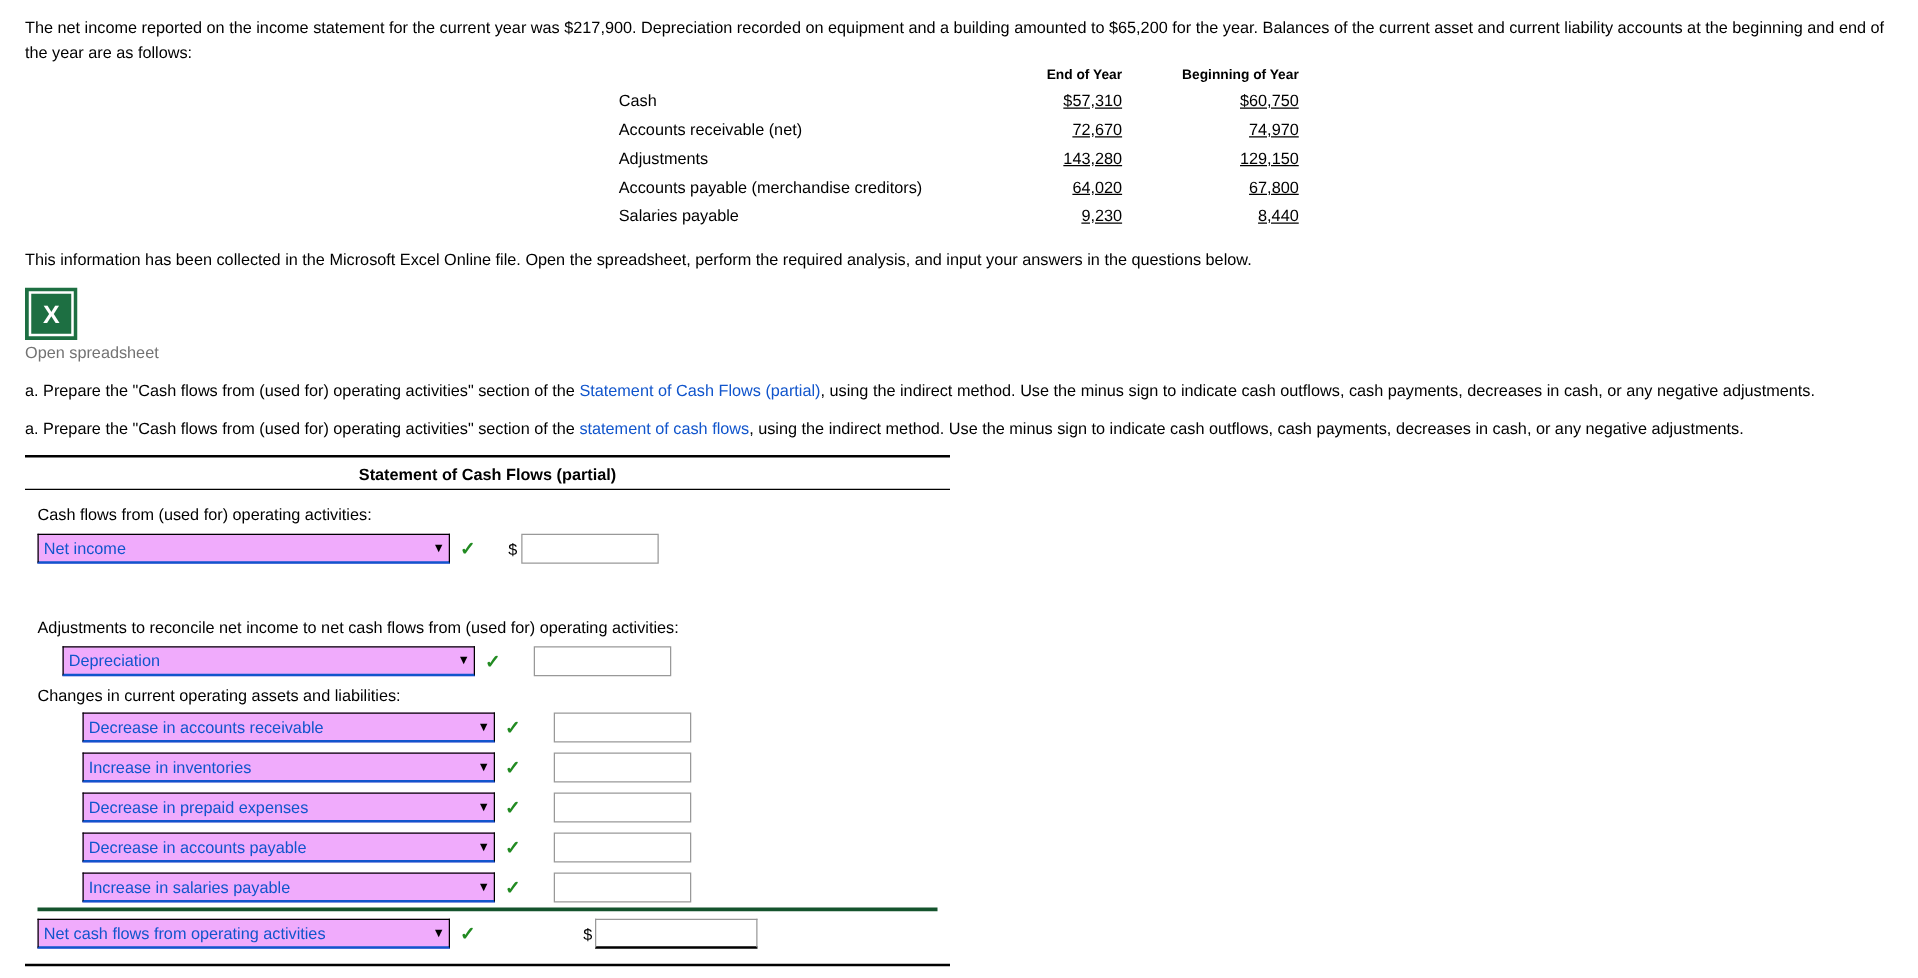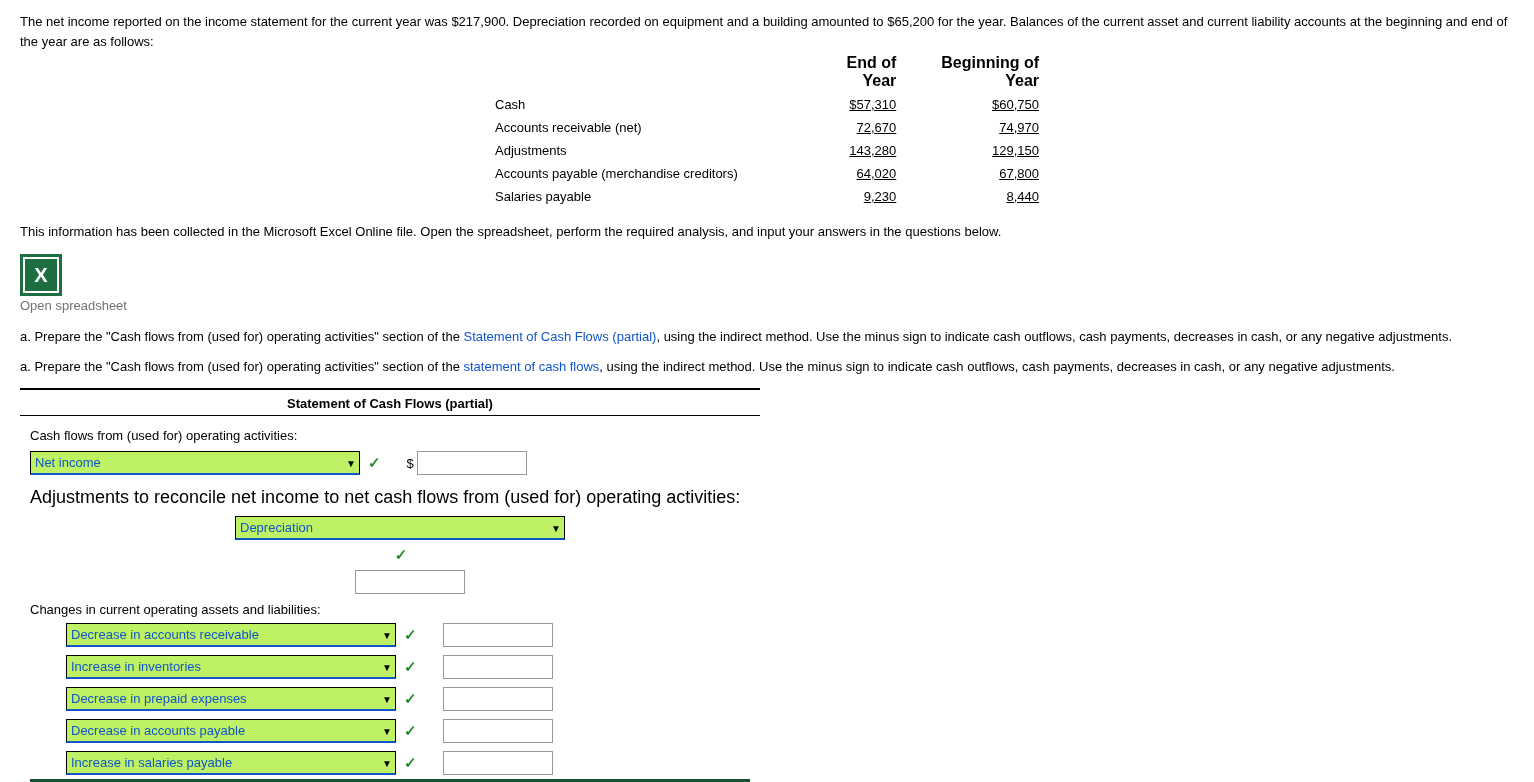--- a/index.html
+++ b/index.html
@@ -17,21 +17,21 @@
     }
     .data-table {
       margin: 0 auto 14px auto;
       border-collapse: collapse;
       width: 560px;
     }
     .data-table th {
       font-weight: bold;
       text-align: right;
       padding: 3px 8px;
-      font-size: 16px;
+      font-size: 11px;
     }
     .data-table th:first-child { text-align: left; width: 320px; }
     .data-table td {
       padding: 4px 8px;
       font-size: 13px;
       border-bottom: none;
     }
     .data-table td:first-child { text-align: left; }
     .data-table td:nth-child(2), .data-table td:nth-child(3) { text-align: right; text-decoration: underline; }
     .info-text {
@@ -76,21 +76,21 @@
       padding: 4px 0;
       gap: 6px;
     }
     .dropdown-select {
       width: 330px;
       height: 24px;
       border: 1px solid #000;
       border-bottom: 2px solid #1155cc;
       font-size: 13px;
       color: #1155cc;
-      background: #bef264;
+      background: #f0abfc;
       padding: 0 4px;
       appearance: none;
       -webkit-appearance: none;
       cursor: pointer;
     }
     .dropdown-wrapper {
       position: relative;
       display: inline-block;
       width: 330px;
     }
@@ -115,29 +115,29 @@
       border: 1px solid #999;
       font-size: 13px;
       padding: 0 4px;
       text-align: right;
     }
     .dollar-sign {
       font-size: 13px;
     }
     .indent-row {
       padding-left: 20px;
-      flex-direction: column;
     }
     .indent-row-2 {
       padding-left: 36px;
     }
     .adjustments-text {
-      font-size: 18px;
+      font-size: 13px;
       padding: 6px 0 2px 0;
       line-height: 1.4;
+      margin-top: 32px;
     }
     .changes-header {
       font-size: 13px;
       padding: 4px 0 2px 0;
     }
     .net-cash-row {
       display: flex;
       align-items: center;
       padding: 6px 0 4px 0;
       gap: 6px;

